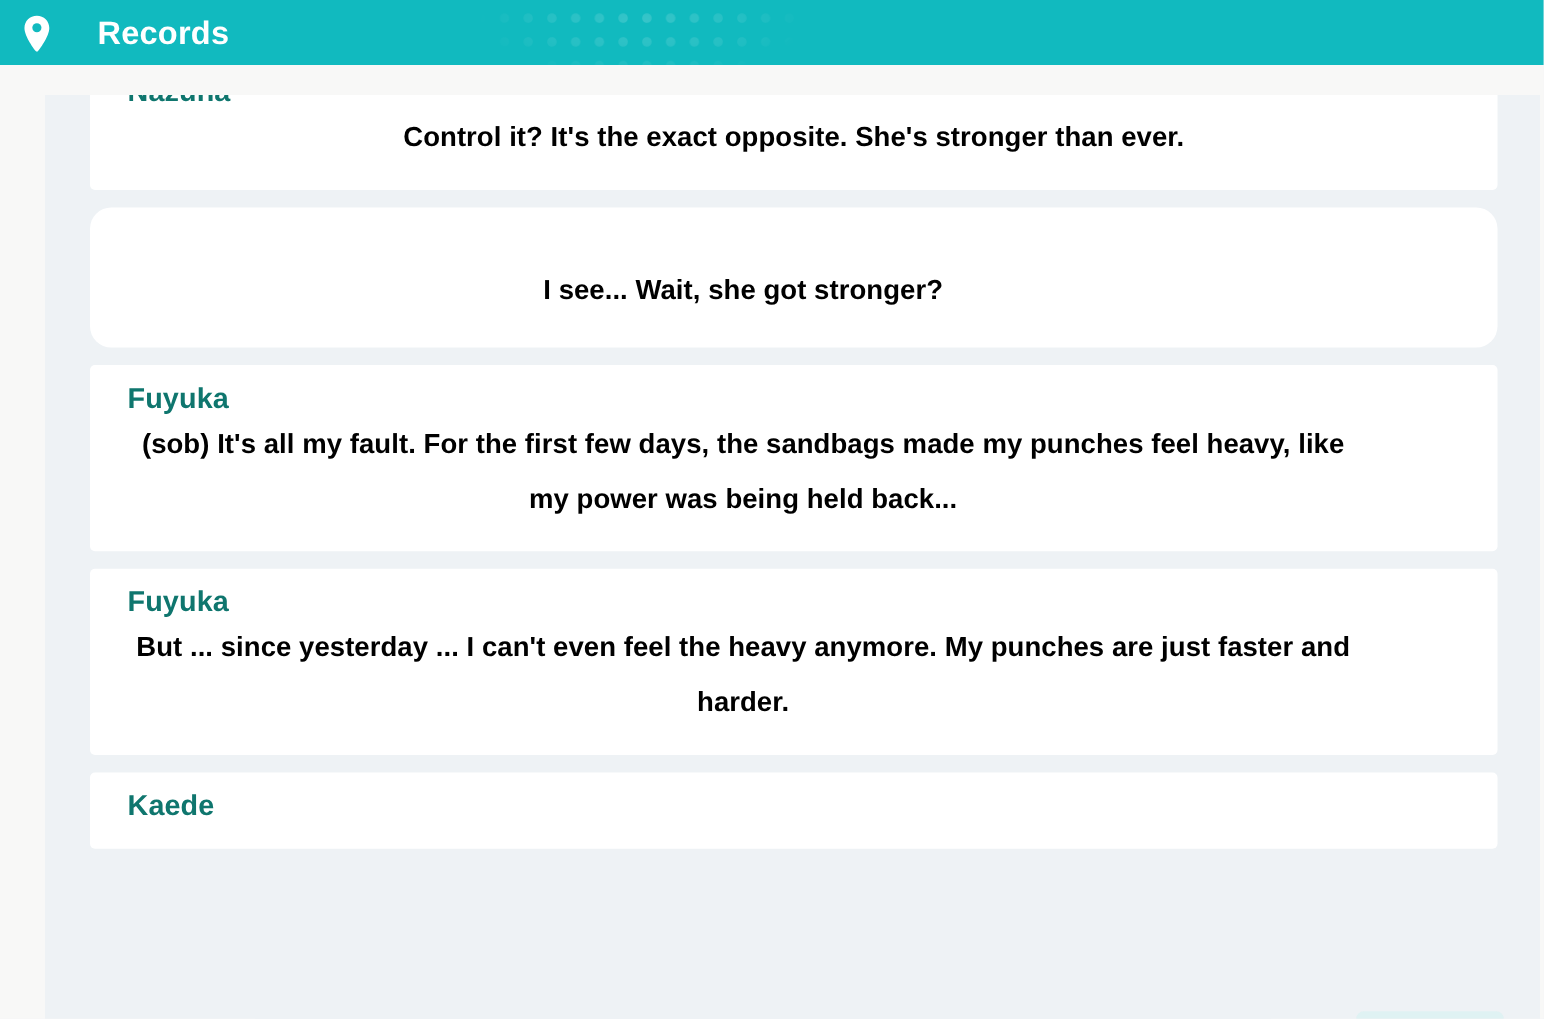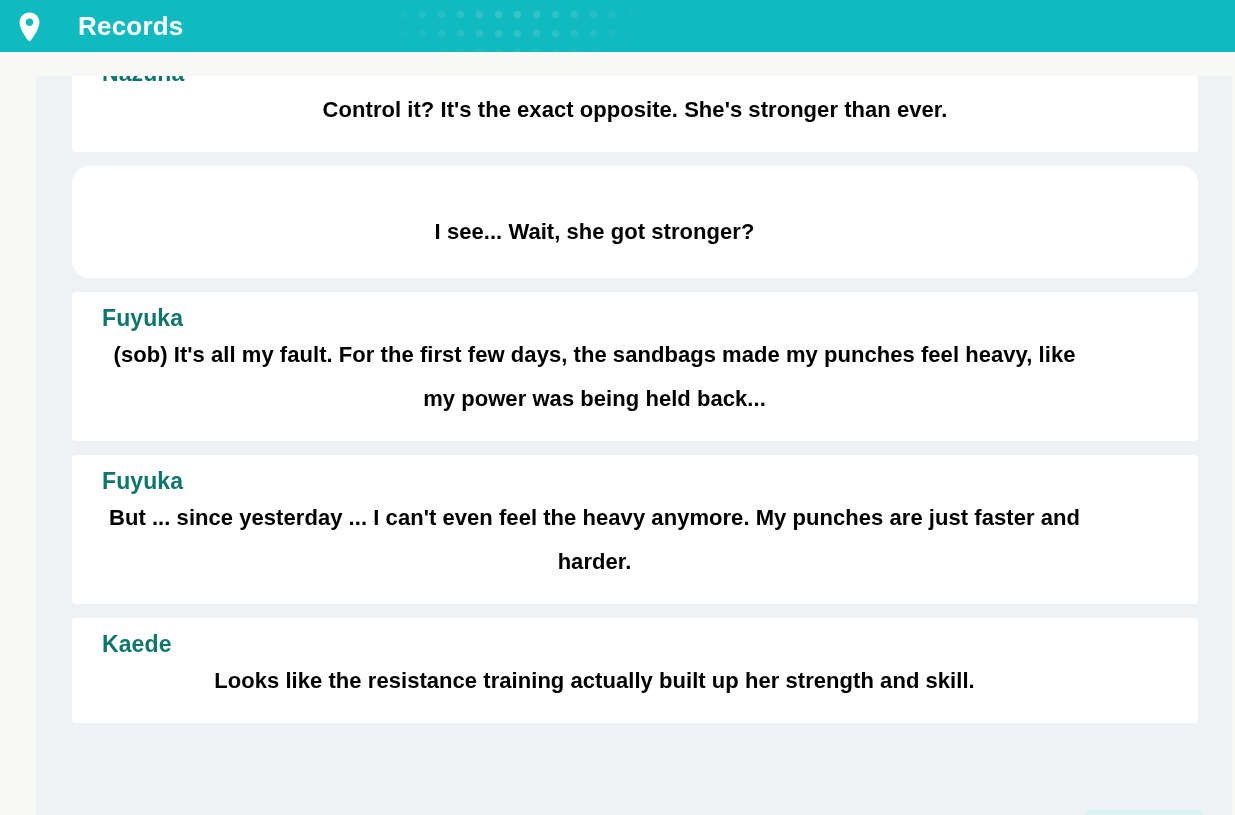--- a/index.html
+++ b/index.html
@@ -161,19 +161,18 @@
         <div class="msg-text">(sob) It's all my fault. For the first few days, the sandbags made my punches feel heavy, like my power was being held back...</div>
       </div>
 
       <div class="msg-card">
         <div class="speaker-name">Fuyuka</div>
         <div class="msg-text">But ... since yesterday ... I can't even feel the heavy anymore. My punches are just faster and harder.</div>
       </div>
 
       <div class="msg-card">
         <div class="speaker-name">Kaede</div>
-        <div class="msg-text">Looks like the resistance training actually built up her strength and skill.</div>
       </div>
 
     </div>
   </div>
   <div class="bottom-peek"></div>
 </div>
 
 </body></html>

